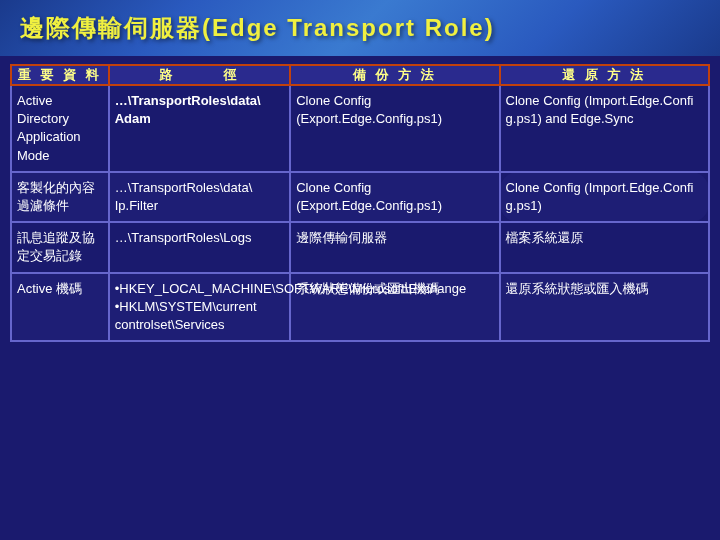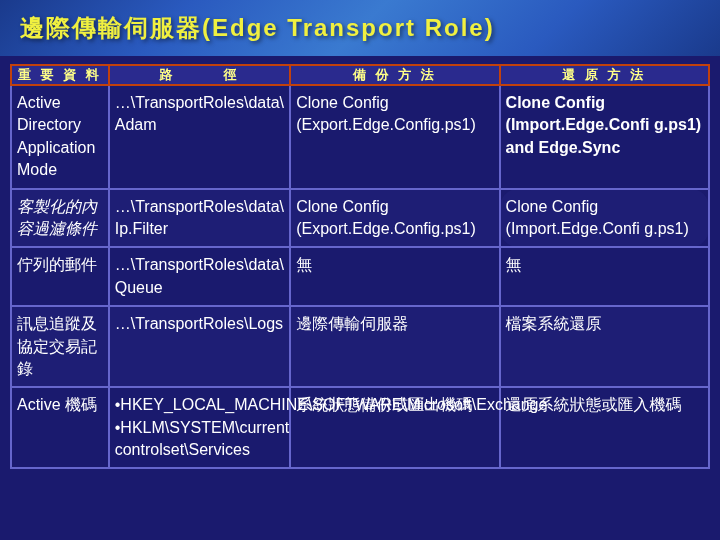--- a/index.html
+++ b/index.html
@@ -50,21 +50,21 @@
       text-align: center;
       border: 2px solid #c2410c;
       letter-spacing: 3px;
       font-weight: bold;
       margin-top: 24px;
     }
 
     td {
       background: #1a1a6e;
       color: #ffffff;
-      font-size: 16px;
+      font-size: 13px;
       padding: 6px 5px;
       border: 2px solid #6666cc;
       vertical-align: top;
       line-height: 1.4;
     }
 
     tr:nth-child(even) td {
       background: #1e1e75;
     }
 
@@ -92,35 +92,29 @@
       <tr>
         <th>重 要 資 料</th>
         <th>路　　　徑</th>
         <th>備 份 方 法</th>
         <th>還 原 方 法</th>
       </tr>
     </thead>
     <tbody id="table-body">
     <tr>
           <td style="white-space: pre-line;">Active Directory Application Mode</td>
-          <td style="white-space: pre-line;">…\TransportRoles\data\ Adam</td>
+          <td style="white-space: pre-line; font-weight: bold;">…\TransportRoles\data\ Adam</td>
           <td style="white-space: pre-line;">Clone Config (Export.Edge.Config.ps1)</td>
-          <td style="white-space: pre-line; font-weight: bold;">Clone Config (Import.Edge.Confi g.ps1) and Edge.Sync</td>
+          <td style="white-space: pre-line;">Clone Config (Import.Edge.Confi g.ps1) and Edge.Sync</td>
         </tr>
         <tr>
-          <td style="white-space: pre-line; font-style: italic;">客製化的內容過濾條件</td>
+          <td style="white-space: pre-line;">客製化的內容過濾條件</td>
           <td style="white-space: pre-line;">…\TransportRoles\data\ Ip.Filter</td>
           <td style="white-space: pre-line;">Clone Config (Export.Edge.Config.ps1)</td>
           <td style="white-space: pre-line; border-radius: 18px;">Clone Config (Import.Edge.Confi g.ps1)</td>
-        </tr>
-        <tr>
-          <td style="white-space: pre-line;">佇列的郵件</td>
-          <td style="white-space: pre-line;">…\TransportRoles\data\ Queue</td>
-          <td style="white-space: pre-line;">無</td>
-          <td style="white-space: pre-line;">無</td>
         </tr>
         <tr>
           <td style="white-space: pre-line;">訊息追蹤及協定交易記錄</td>
           <td style="white-space: pre-line;">…\TransportRoles\Logs</td>
           <td style="white-space: pre-line;">邊際傳輸伺服器</td>
           <td style="white-space: pre-line;">檔案系統還原</td>
         </tr>
         <tr>
           <td style="white-space: pre-line;">Active 機碼</td>
           <td style="white-space: pre-line;">•HKEY_LOCAL_MACHINE\SOFTWARE\Microsoft\Exchange •HKLM\SYSTEM\current controlset\Services</td>

